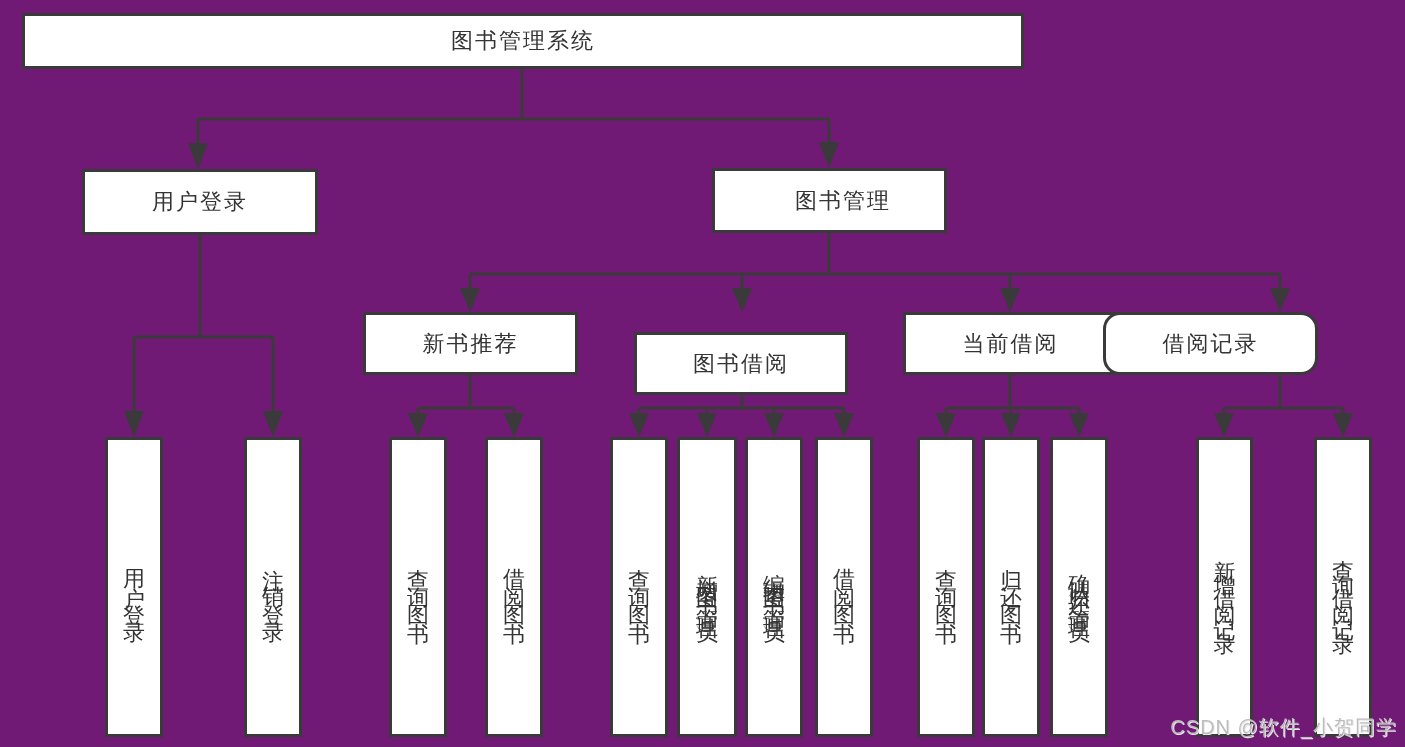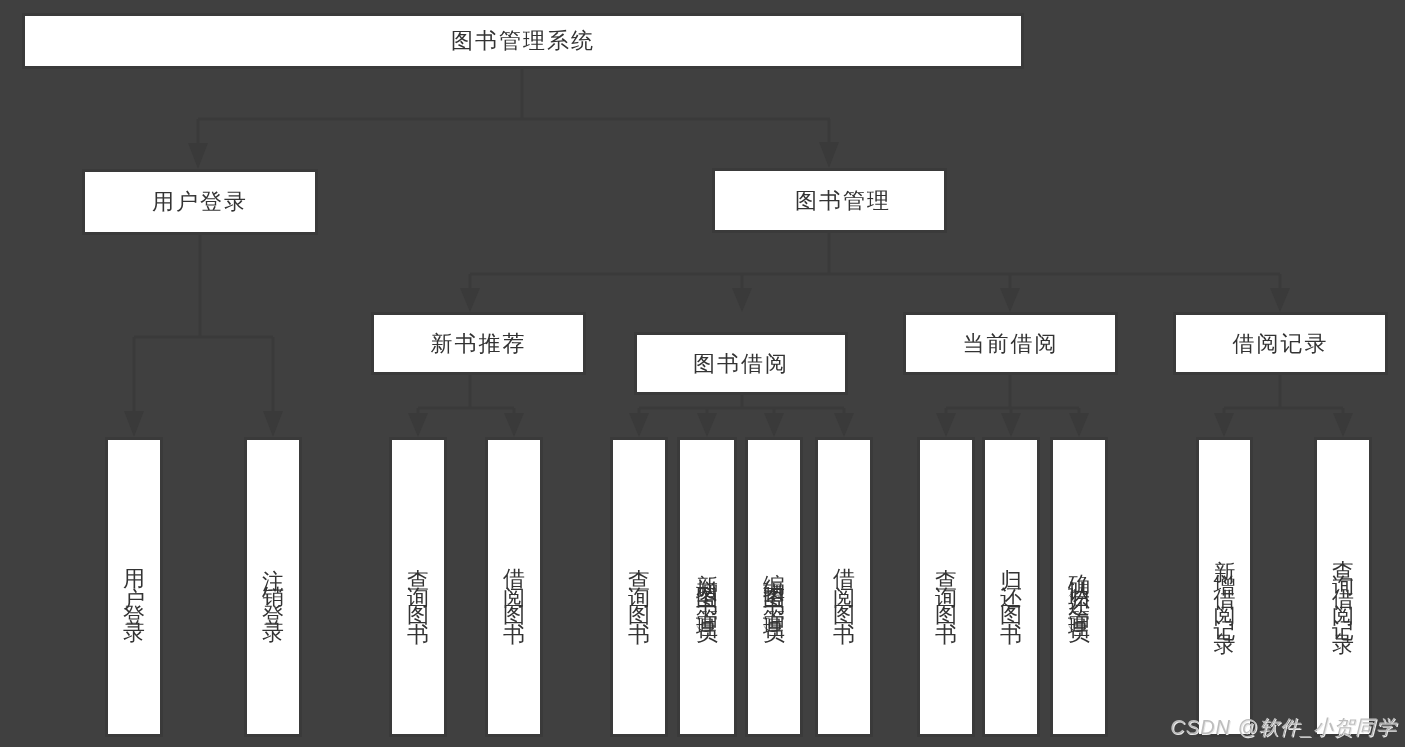--- a/index.html
+++ b/index.html
@@ -1,19 +1,19 @@
 <!DOCTYPE html>
 <html><head>
 <meta charset="utf-8">
 <style>
   html,body{margin:0;padding:0;background:#ffffff;}
   .canvas{
     position:relative;
     width:1405px;height:747px;
-    background:#404040;
+    background:#701a75;
     font-family:"Liberation Sans", sans-serif;
     color:#333333;
     overflow:hidden;
   }
   .wires{position:absolute;left:0;top:0;width:1405px;height:747px;}
   .node{
     position:absolute;
     box-sizing:border-box;
     background:#ffffff;
     border:3px solid #3a3a3a;
@@ -41,21 +41,20 @@
   .ls-mid  .vtext{letter-spacing:15px;}
   .ls-narrow .vtext{letter-spacing:7px;}
   .watermark{
     position:absolute;
     right:8px;top:714px;
     font-size:20px;
     color:#bdbdbd;
     letter-spacing:1px;
     z-index:5;
     text-shadow:1px 1px 0 #e9e9e9;
-    font-style:italic;
   }
 </style>
 </head>
 <body>
 
 <div class="canvas">
 
   <svg class="wires" width="1405" height="747" viewBox="0 0 1405 747" fill="none" stroke="#3a3a3a" stroke-width="3">
 
     <g>
@@ -110,30 +109,30 @@
     <span>图书管理系统</span>
   </div>
 
   <div class="node" style="left:82px;top:169px;width:236px;height:66px;">
     <span>用户登录</span>
   </div>
   <div class="node" style="left:712px;top:168px;width:235px;height:65px;padding-left:27px;">
     <span>图书管理</span>
   </div>
 
-  <div class="node" style="left:363px;top:312px;width:215px;height:63px;margin-left:8px;">
+  <div class="node" style="left:363px;top:312px;width:215px;height:63px;">
     <span>新书推荐</span>
   </div>
   <div class="node" style="left:634px;top:312px;width:214px;height:63px;margin-top:20px;">
     <span>图书借阅</span>
   </div>
   <div class="node" style="left:903px;top:312px;width:215px;height:63px;">
     <span>当前借阅</span>
   </div>
-  <div class="node" style="left:1173px;top:312px;width:215px;height:63px;">
+  <div class="node" style="left:1103px;top:312px;width:215px;height:63px;border-radius:17px;">
     <span>借阅记录</span>
   </div>
 
   <div class="leaf ls-wide" style="left:105px;">
     <span class="vtext">用户登录</span>
   </div>
   <div class="leaf ls-wide" style="left:244px;">
     <span class="vtext">注销登录</span>
   </div>
 

